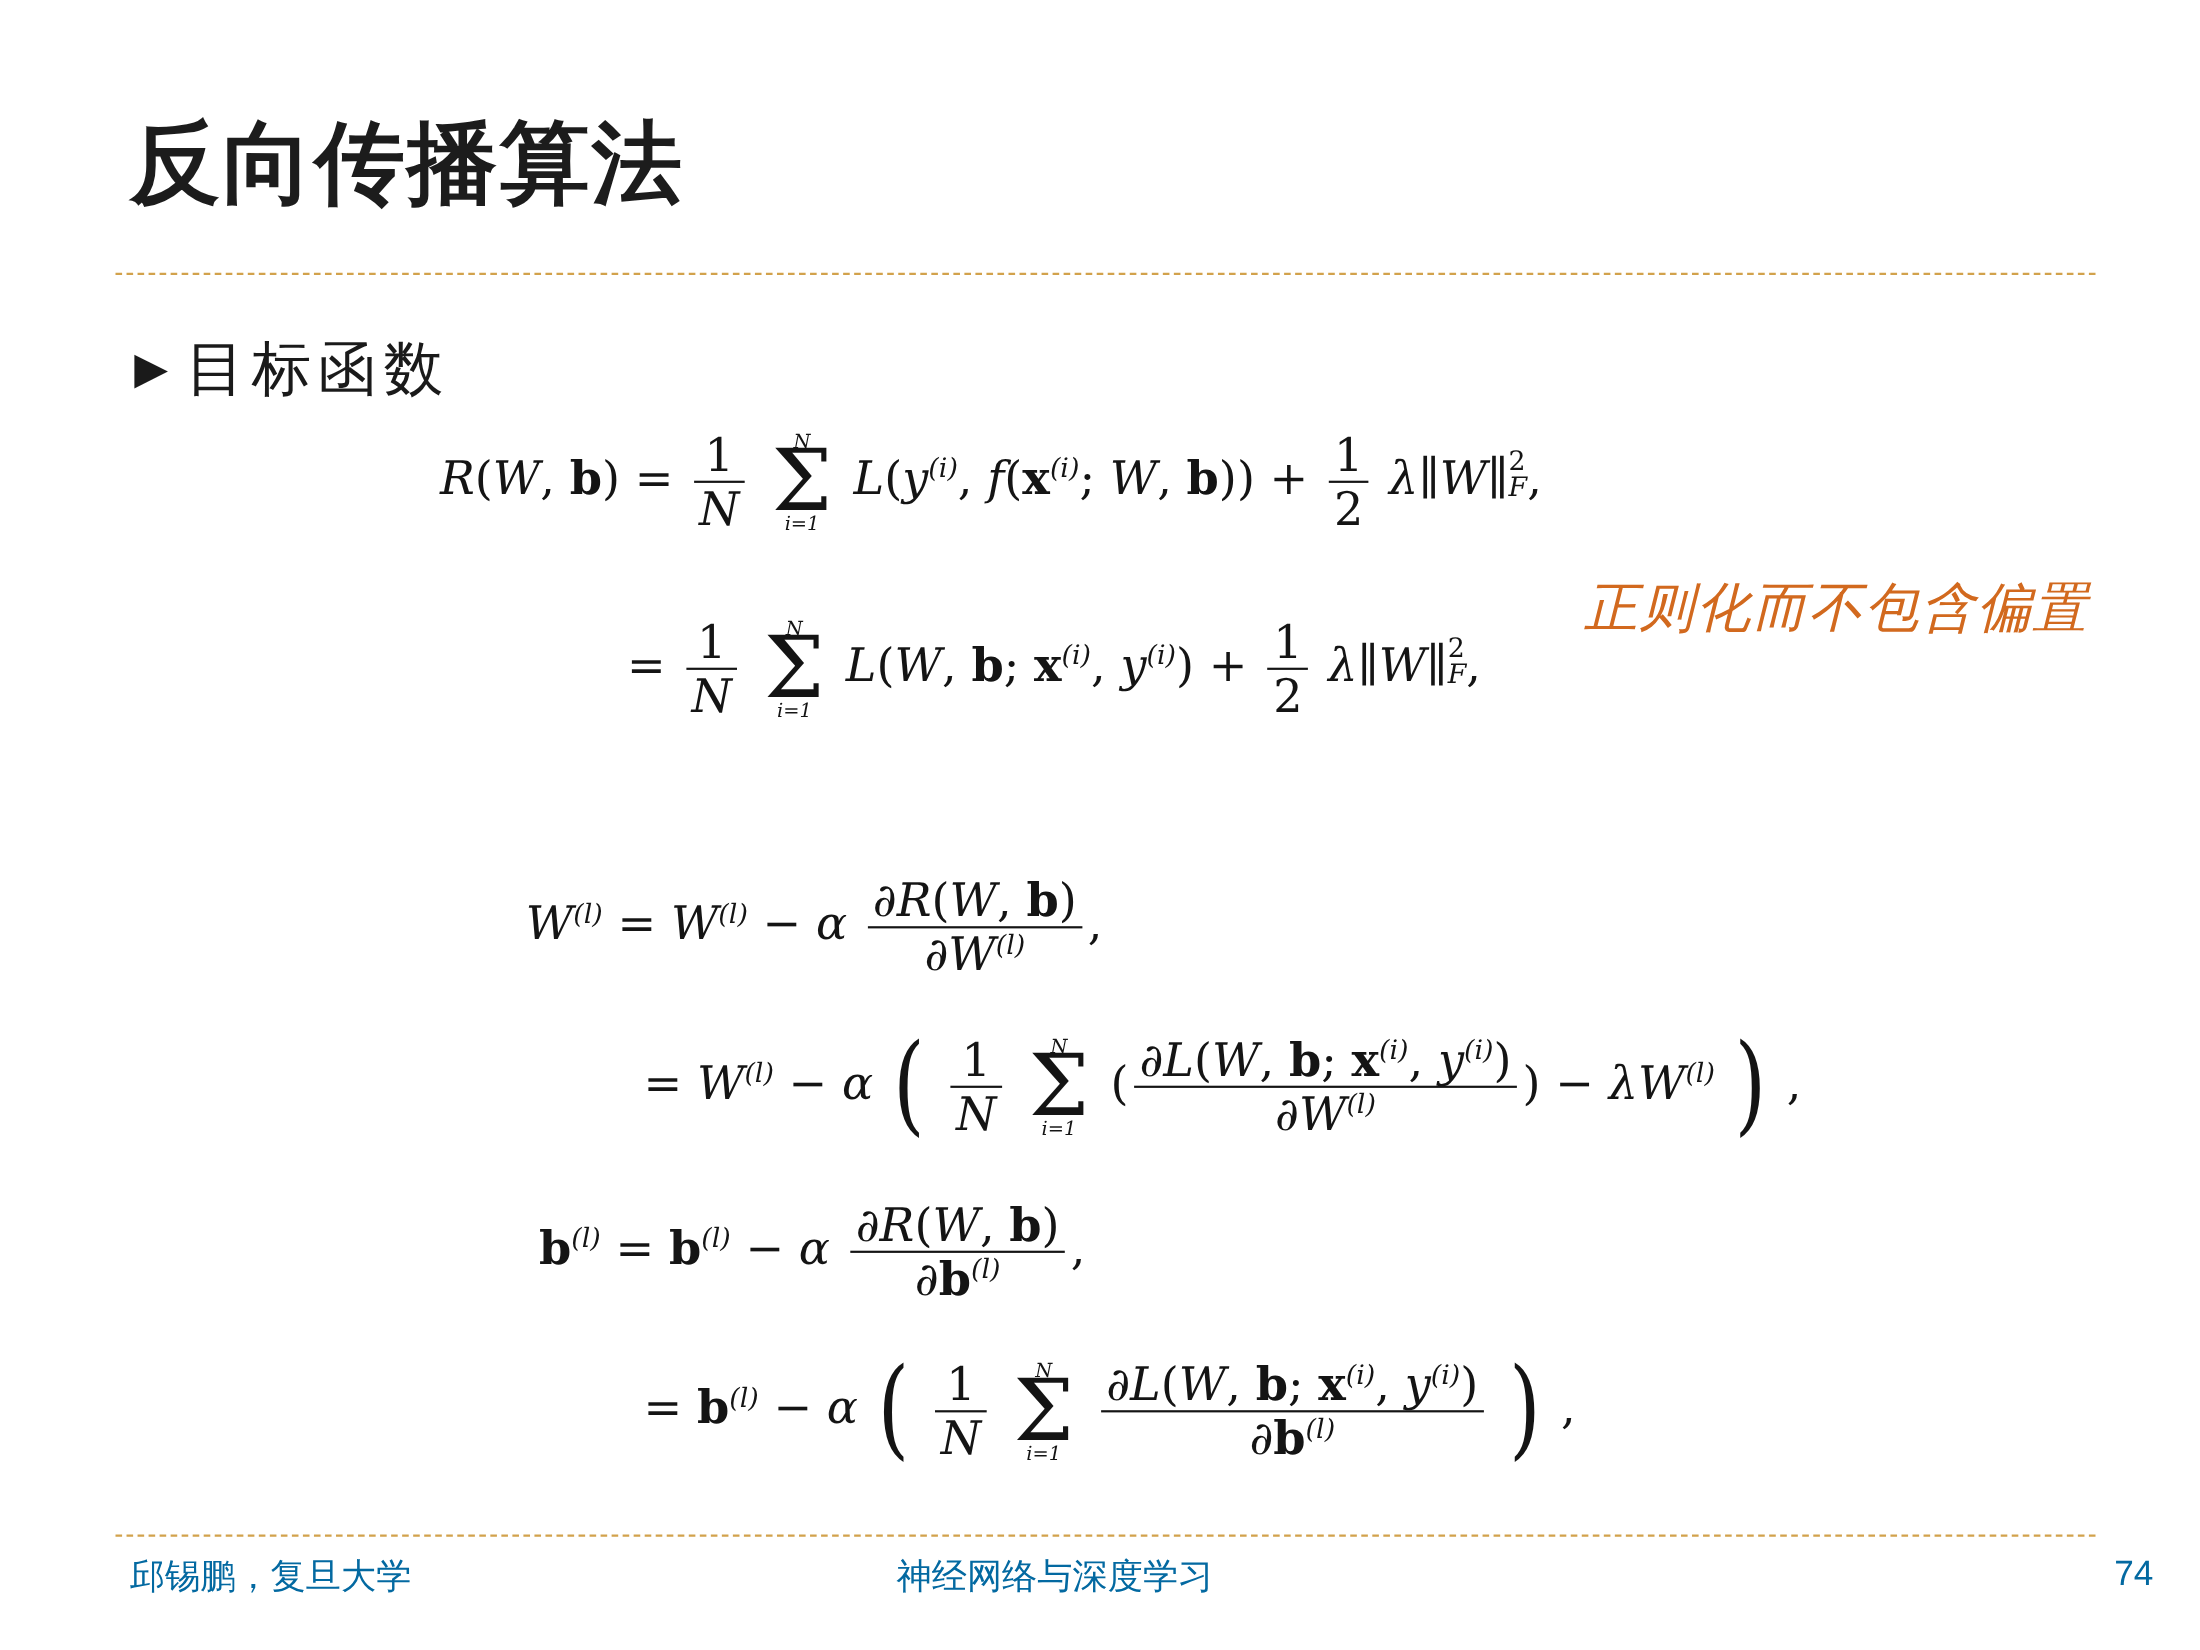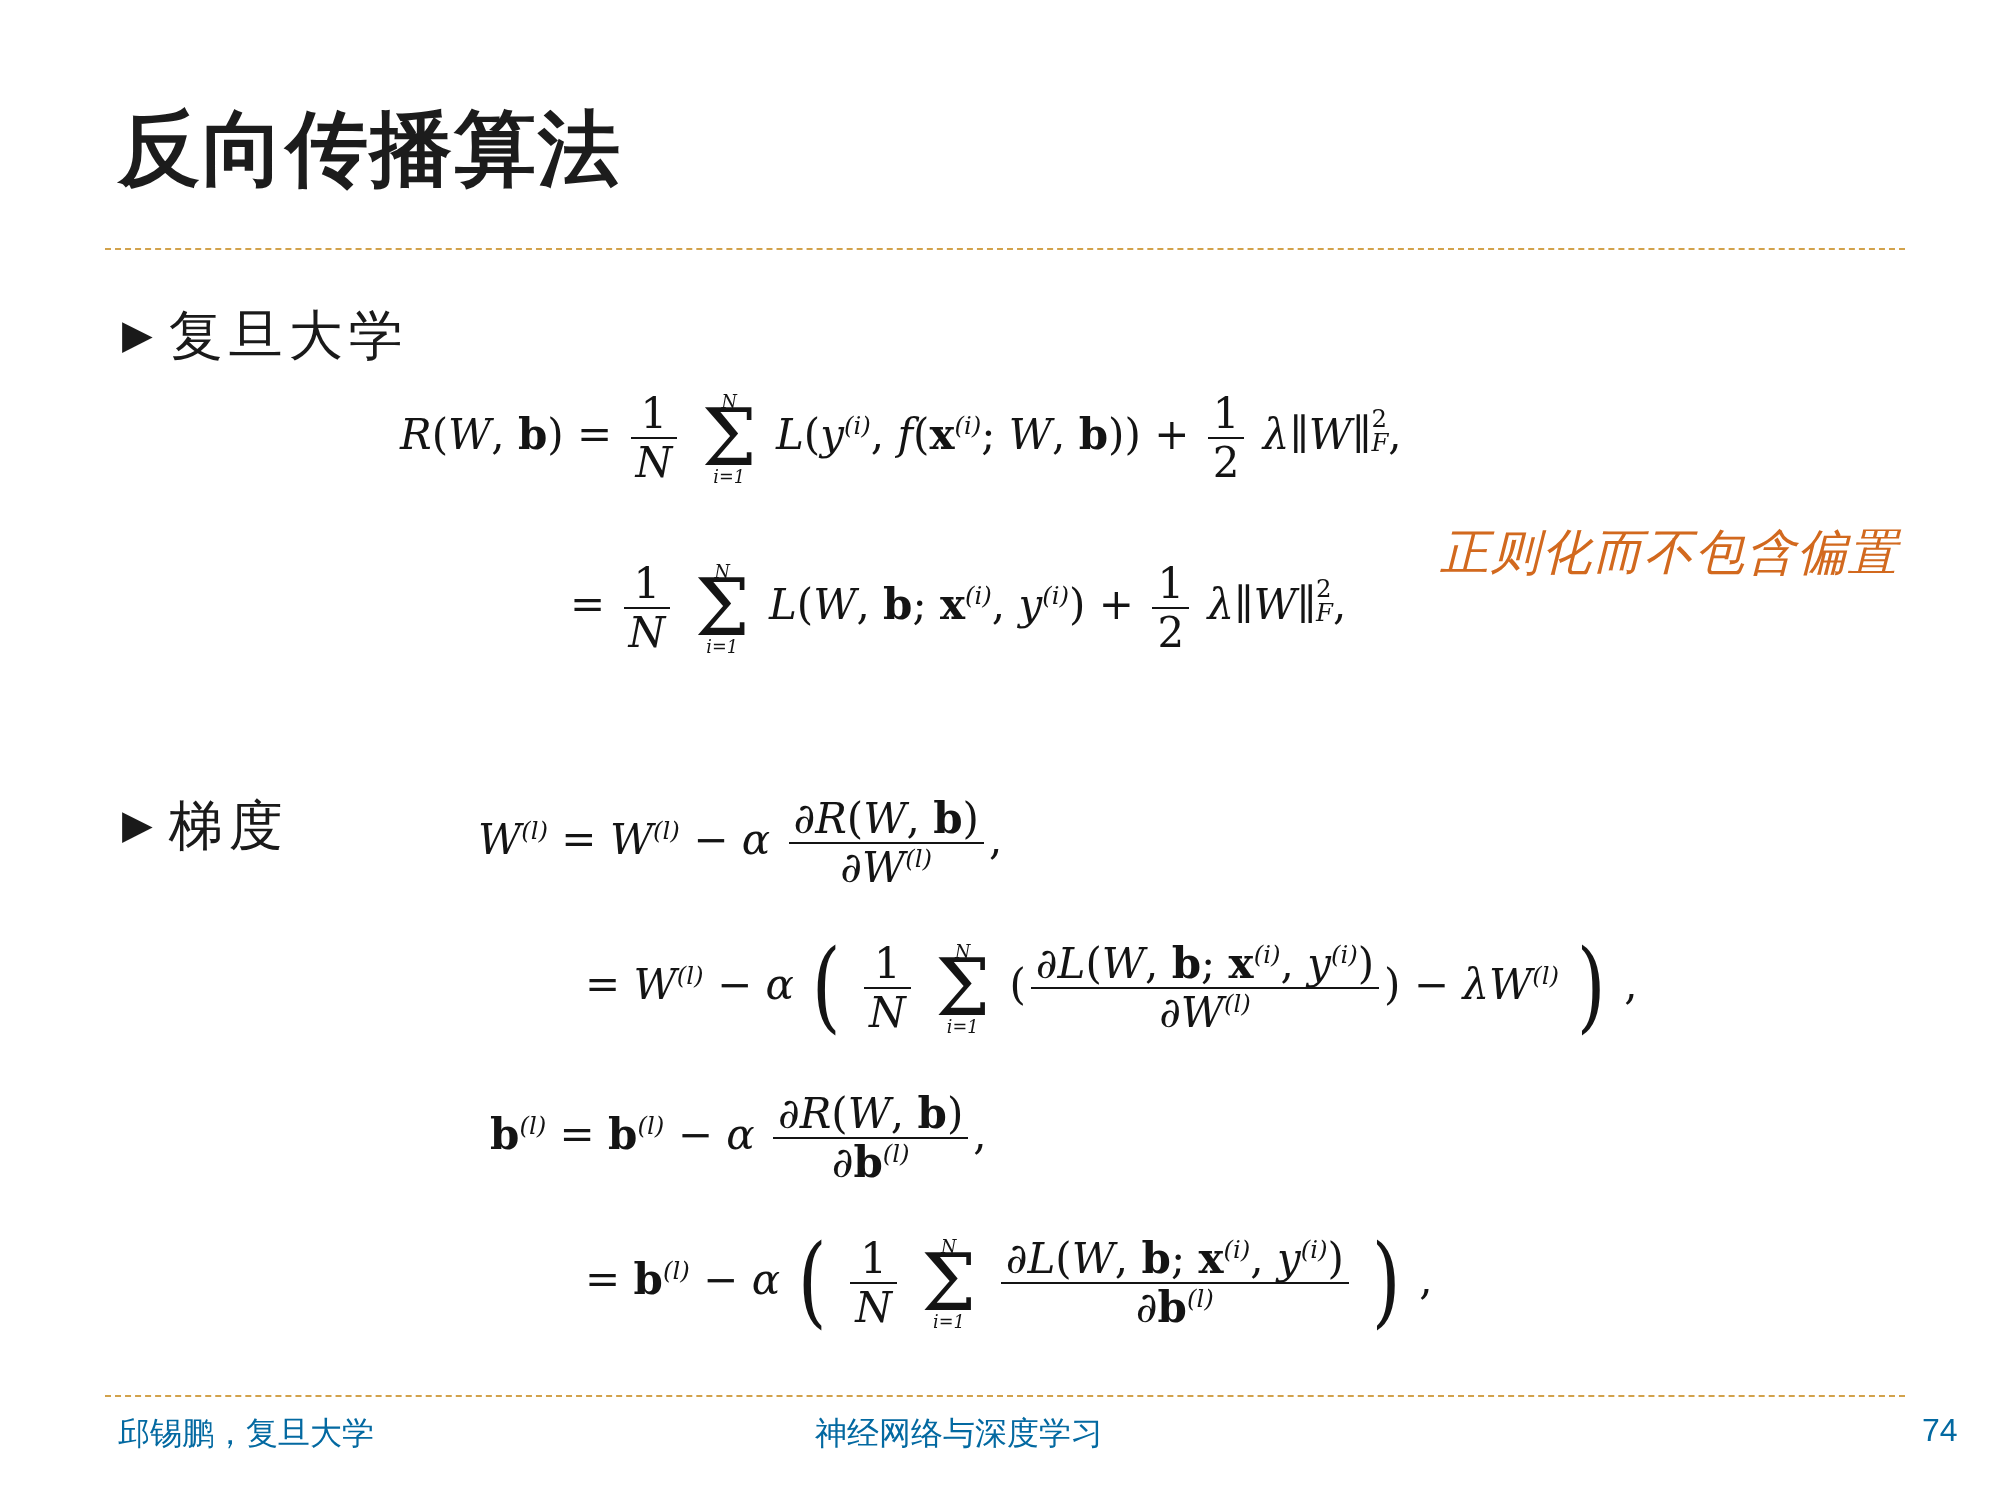--- a/index.html
+++ b/index.html
@@ -151,21 +151,21 @@
 </style>
 </head>
 <body>
 
 <div class="slide">
 
   <div class="title">反向传播算法</div>
   <div class="title-rule"></div>
 
   <div class="bullet bullet-objective">
-    <span class="tri">▶</span><span>复旦大学</span>
+    <span class="tri">▶</span><span>目标函数</span>
   </div>
 
   <div class="math eqrow" style="left: 400px; top: 390px;">
     <span class="cal">R</span>(<span class="mi">W</span>, <span class="mb">b</span>) =
     <span class="frac"><span class="num">1</span><span class="den mi">N</span></span>
     <span class="sum"><span class="lim-top">N</span><span class="sig">Σ</span><span class="lim-bot">i=1</span></span>
     <span class="cal">L</span>(<span class="mi">y</span><span class="sup">(i)</span>, <span class="mi">f</span>(<span class="mb">x</span><span class="sup">(i)</span>; <span class="mi">W</span>, <span class="mb">b</span>)) +
     <span class="frac"><span class="num">1</span><span class="den">2</span></span>
     <span class="mi">λ</span>∥<span class="mi">W</span>∥<span style="display:inline-block; vertical-align:-0.1em; line-height:1; font-size:0.58em; text-align:left;"><span style="display:block;">2</span><span style="display:block; font-style:italic;">F</span></span>,
   </div>
@@ -174,23 +174,20 @@
     =
     <span class="frac"><span class="num">1</span><span class="den mi">N</span></span>
     <span class="sum"><span class="lim-top">N</span><span class="sig">Σ</span><span class="lim-bot">i=1</span></span>
     <span class="cal">L</span>(<span class="mi">W</span>, <span class="mb">b</span>; <span class="mb">x</span><span class="sup">(i)</span>, <span class="mi">y</span><span class="sup">(i)</span>) +
     <span class="frac"><span class="num">1</span><span class="den">2</span></span>
     <span class="mi">λ</span>∥<span class="mi">W</span>∥<span style="display:inline-block; vertical-align:-0.1em; line-height:1; font-size:0.58em; text-align:left;"><span style="display:block;">2</span><span style="display:block; font-style:italic;">F</span></span>,
   </div>
 
   <div class="annotation" style="left: 1440px; top: 520px;">正则化而不包含偏置</div>
 
-  <div class="bullet bullet-gradient">
-    <span class="tri">▶</span><span>梯度</span>
-  </div>
 
   <div class="math eqrow" style="left: 478px; top: 795px;">
     <span class="mi">W</span><span class="sup">(l)</span> = <span class="mi">W</span><span class="sup">(l)</span> − <span class="mi">α</span>
     <span class="frac">
       <span class="num">∂<span class="cal">R</span>(<span class="mi">W</span>, <span class="mb">b</span>)</span>
       <span class="den">∂<span class="mi">W</span><span class="sup">(l)</span></span>
     </span>,
   </div>
 
   <div class="math eqrow" style="left: 585px; top: 940px;">

